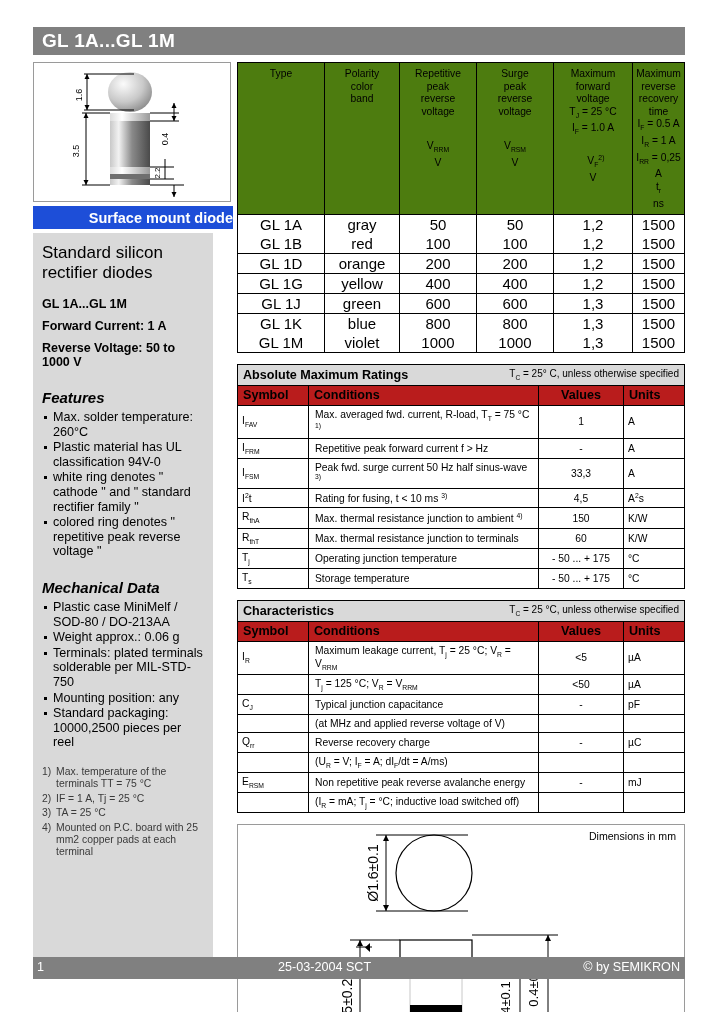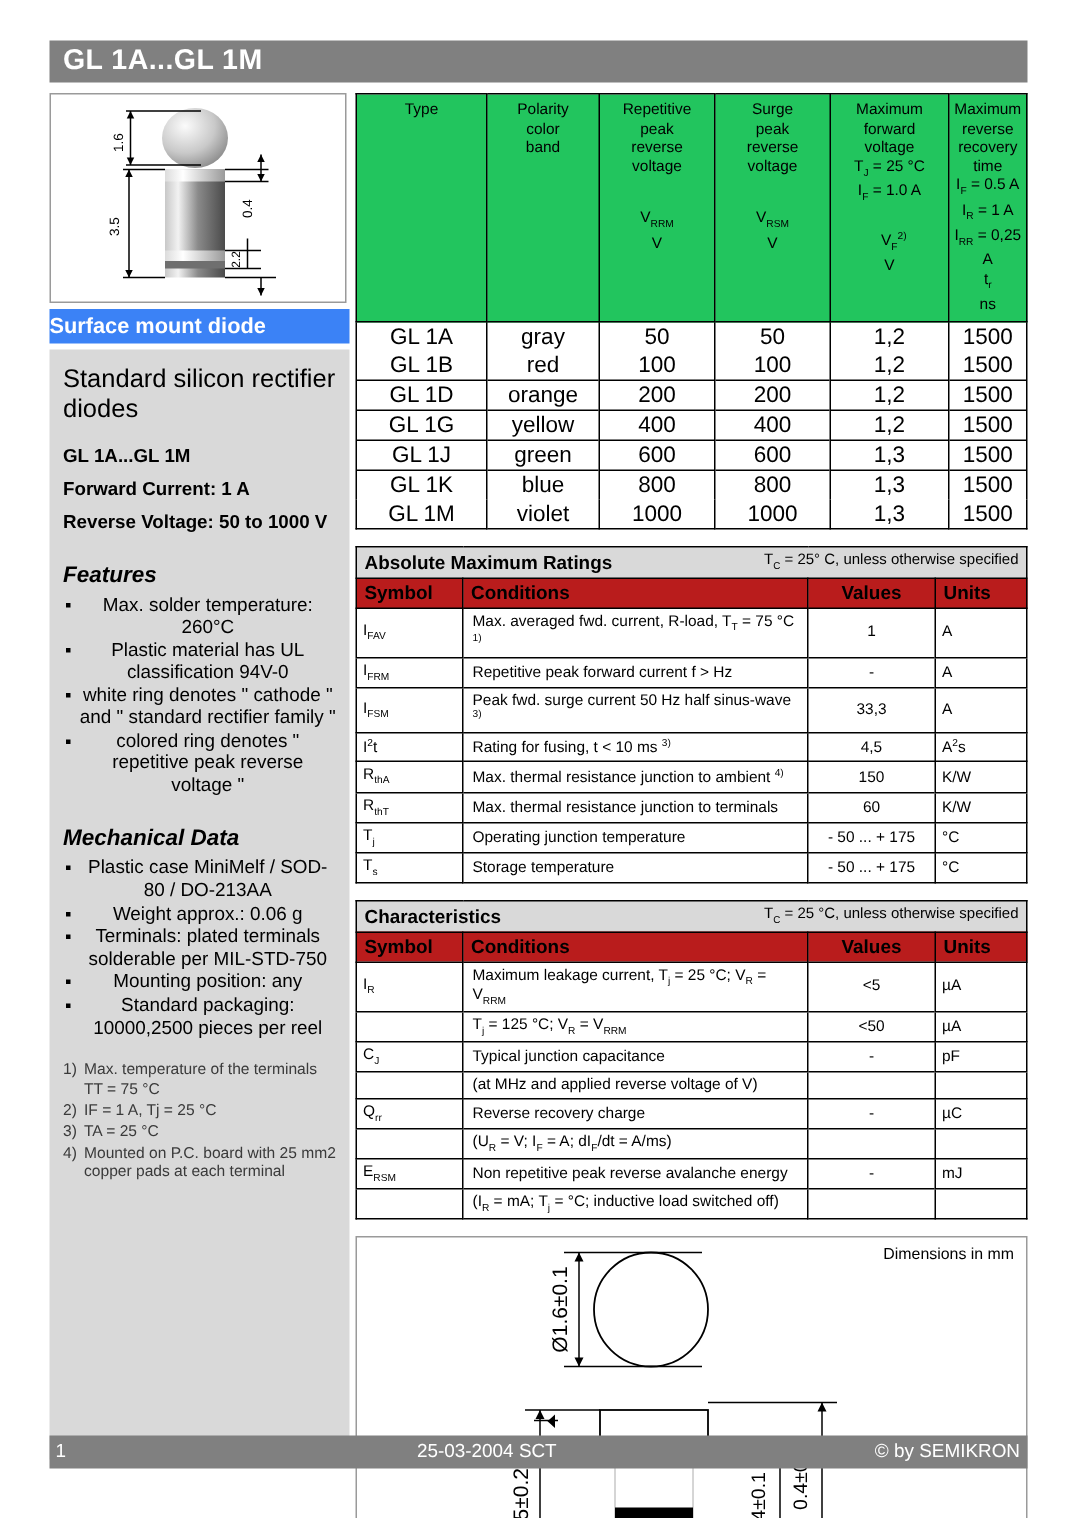--- a/index.html
+++ b/index.html
@@ -24,32 +24,32 @@
   }
 
   
   .left-col{position:absolute;left:33px;top:62px;width:200px;}
   .photo-box{
     width:198px;height:140px;border:1px solid #9a9a9a;background:#fff;
     position:relative;box-sizing:border-box;
   }
   .photo-box svg{position:absolute;left:0;top:0;}
   .smd-band{
-    margin-top:4px;width:200px;height:23px;background:#3b82f6;
-    display:flex;align-items:center;justify-content:flex-start;
+    margin-top:4px;width:200px;height:23px;background:#1d4ed8;
+    display:flex;align-items:center;justify-content:flex-end;
   }
   .smd-band .txt{color:#fff;font-weight:bold;font-size:14.5px;}
   .grey-panel{
-    width:200px;background:#d9d9d9;padding:10px 9px 12px 9px;
+    width:180px;background:#d9d9d9;padding:10px 9px 12px 9px;
     box-sizing:border-box;margin-top:4px;min-height:740px;
   }
   .h-big{font-size:17px;line-height:20px;margin:0 0 14px 0;font-weight:normal;}
   .bold-line{font-weight:bold;font-size:12.5px;margin:0 0 8px 0;}
   .sec-h{font-weight:bold;font-size:15px;margin:20px 0 4px 0;font-style:italic;}
-  ul.bul{margin:0;padding:0;list-style:none;text-align:center;}
+  ul.bul{margin:0;padding:0;list-style:none;}
   ul.bul li{
     font-size:12.6px;line-height:14.6px;margin-bottom:1px;
     padding-left:11px;position:relative;
   }
   ul.bul li:before{
     content:"";position:absolute;left:2px;top:6px;
     width:3px;height:3px;background:#000;
   }
   .notes{margin-top:16px;}
   .notes div{
@@ -61,21 +61,21 @@
   sub{font-size:.66em;vertical-align:sub;}
 
   
   .right-col{position:absolute;left:237px;top:62px;width:448px;}
 
   table{border-collapse:collapse;width:448px;background:#fff;}
   table td,table th{border:1px solid #000;font-weight:normal;}
 
   
   .type-tbl thead td{
-    background:#22c55e;text-align:center;font-size:10.3px;line-height:12.6px;
+    background:#4d7c0f;text-align:center;font-size:10.3px;line-height:12.6px;
     vertical-align:top;padding:5px 2px 4px 2px;
   }
   .type-tbl tbody td{
     text-align:center;font-size:15px;padding:1px 2px;height:12px;
     border-top:none;border-bottom:none;
   }
   .type-tbl tbody tr.rule td{border-top:1px solid #000;}
   .type-tbl tbody tr:last-child td{border-bottom:1px solid #000;}
   .hdr-spacer{display:block;height:22px;}
 

